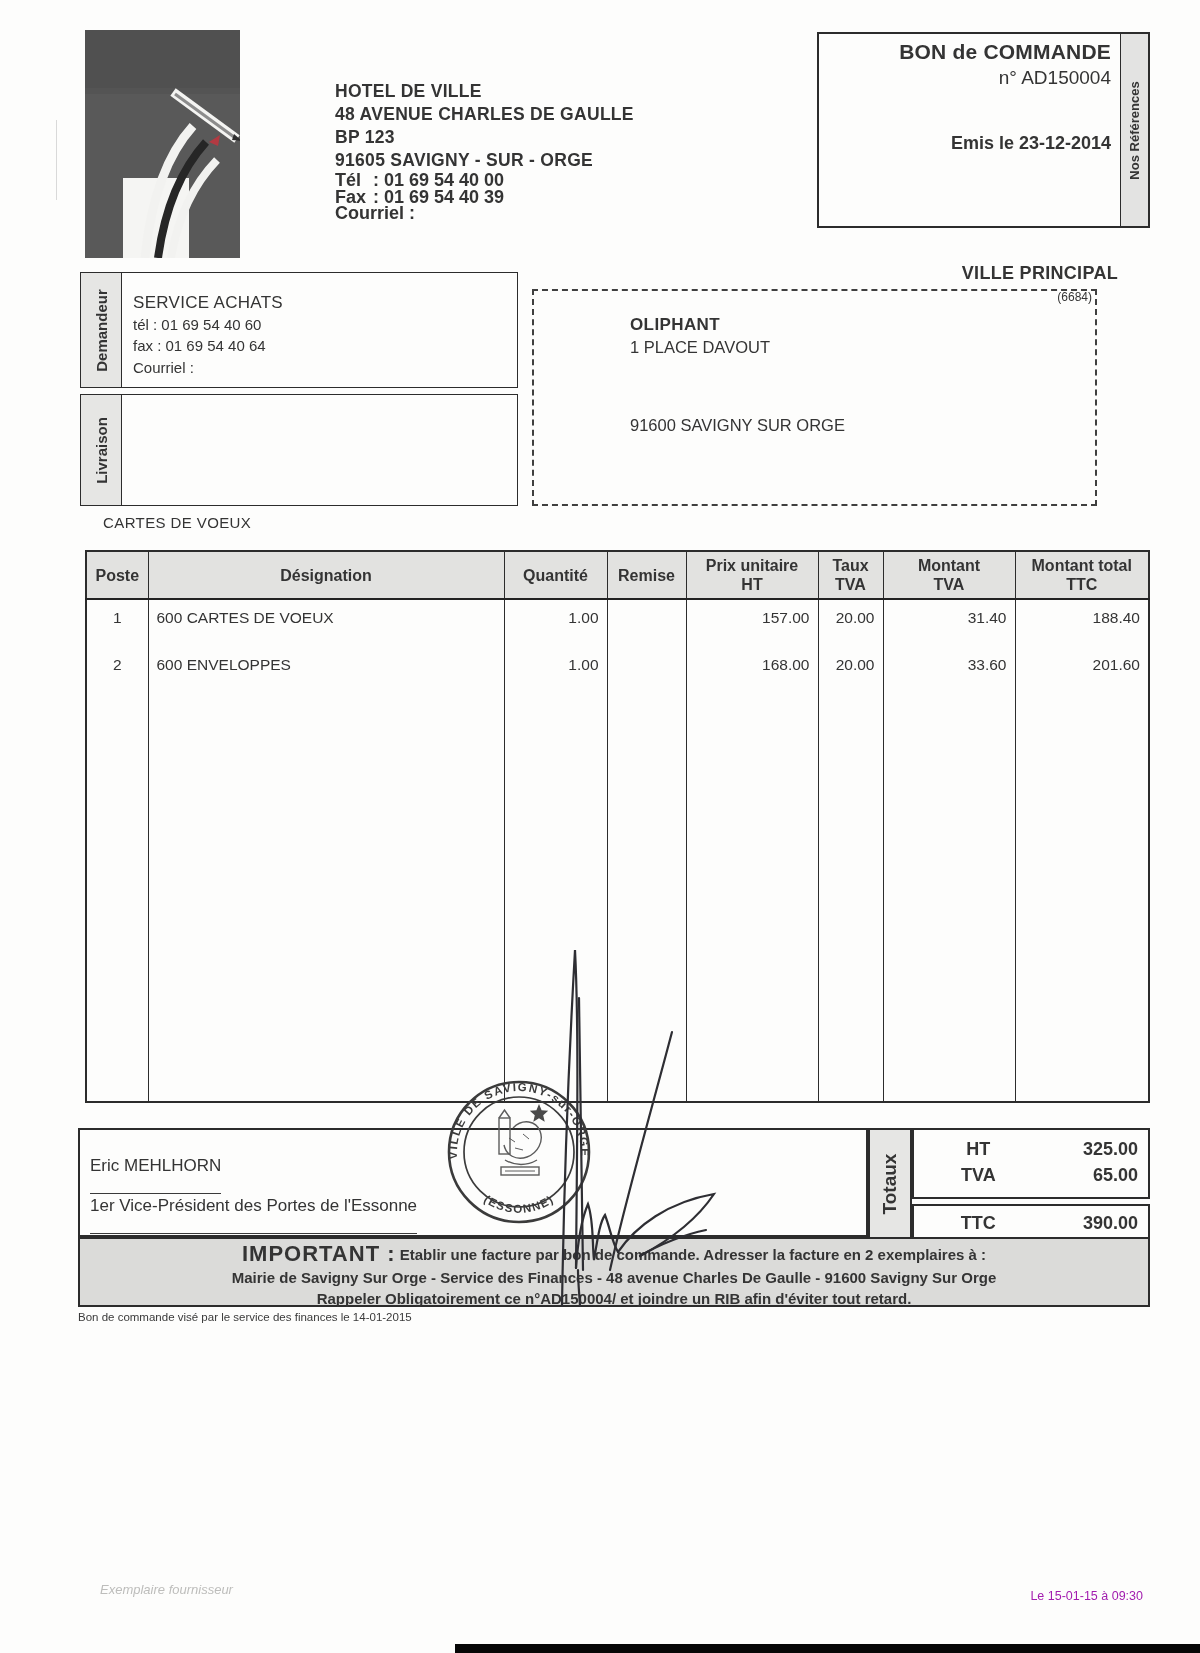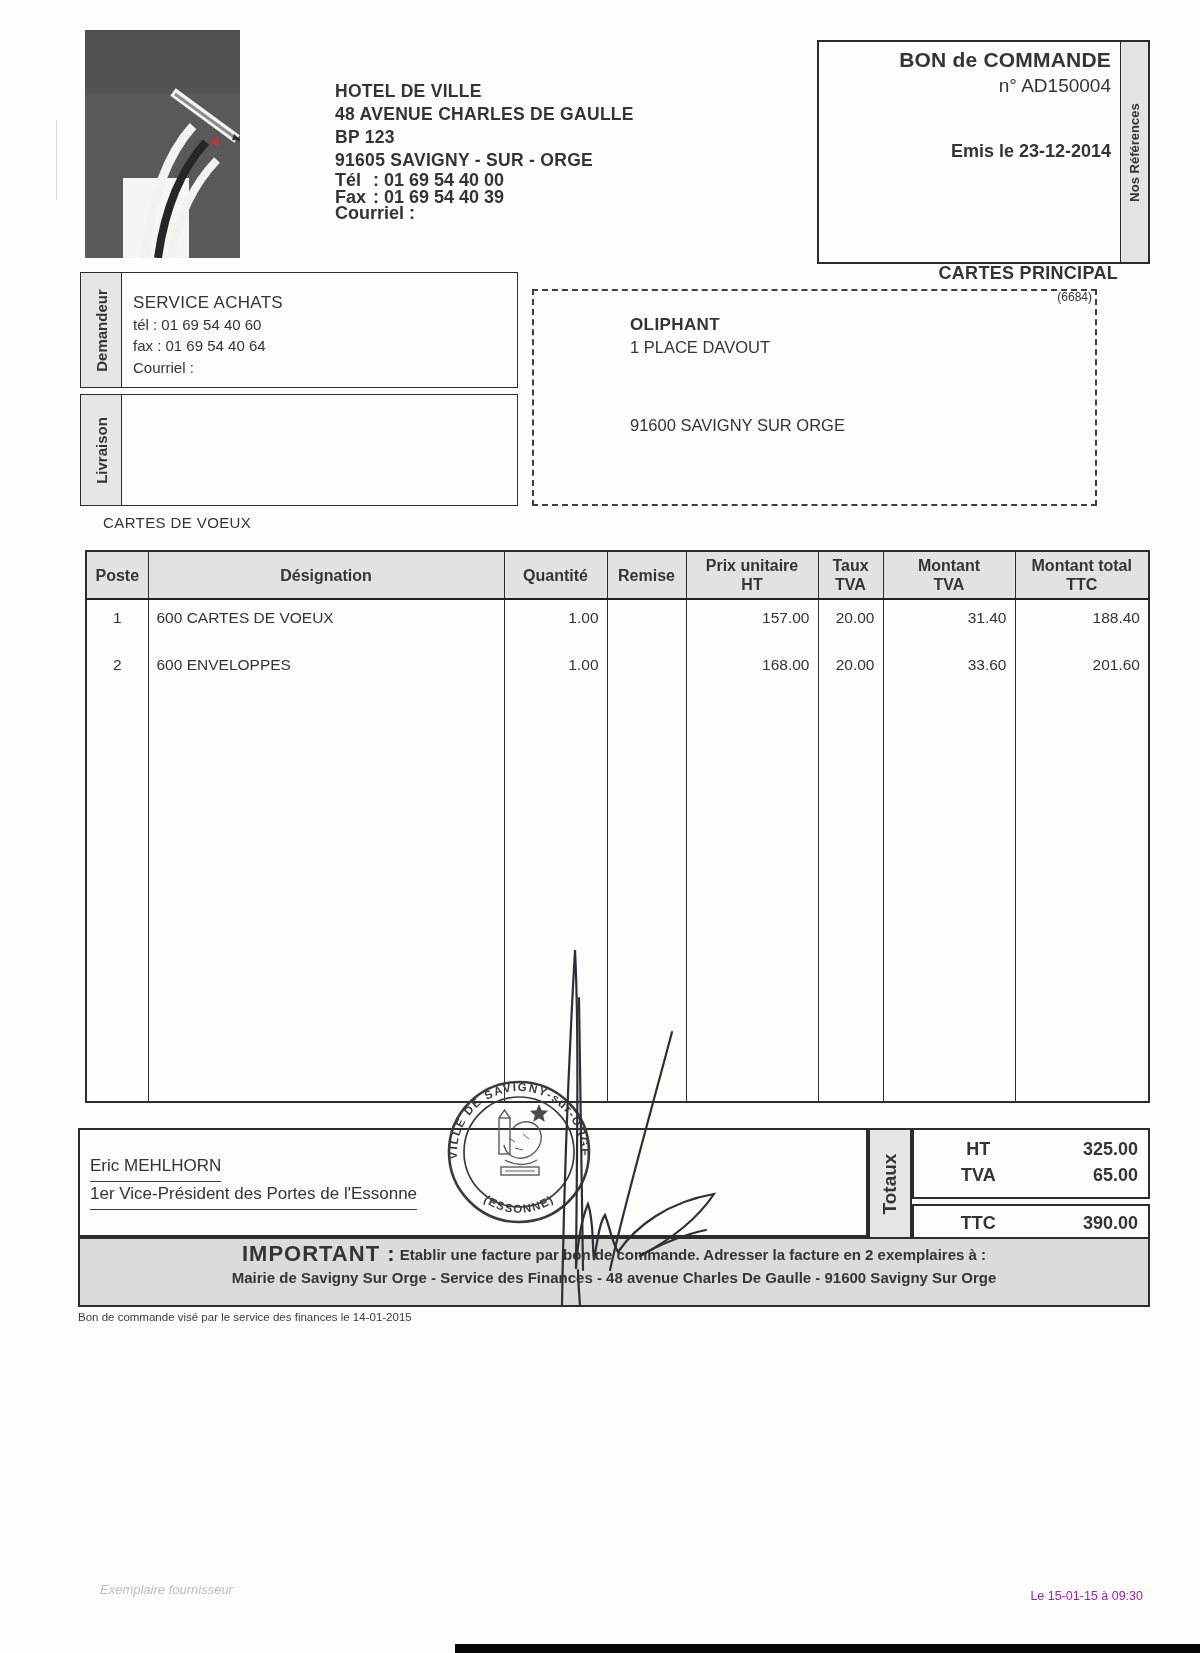--- a/index.html
+++ b/index.html
@@ -7,21 +7,21 @@
     position:relative;width:1200px;height:1653px;background:#fdfdfc;
     font-family:"Liberation Sans",sans-serif;color:#343434;overflow:hidden;
     margin:0 auto;
   }
   .abs{position:absolute;}
   
   .sender{left:335px;top:80px;line-height:23px;font-weight:bold;font-size:17.5px;letter-spacing:.3px;}
   .sender .contact{font-size:18px;line-height:16.5px;letter-spacing:0;}
   .sender .contact .lbl{display:inline-block;width:38px;}
   
-  .order-box{left:817px;top:40px;width:333px;height:224px;border:2px solid #2c2c2c;box-sizing:border-box;}
+  .order-box{left:817px;top:32px;width:333px;height:196px;border:2px solid #2c2c2c;box-sizing:border-box;}
   .order-strip{position:absolute;top:0;right:0;bottom:0;width:27px;background:#e3e3e2;border-left:1.5px solid #2c2c2c;display:flex;align-items:center;justify-content:center;}
   .vtext{transform:rotate(-90deg);white-space:nowrap;font-weight:bold;}
   .order-content{position:absolute;left:8px;right:37px;top:6px;text-align:right;}
   .order-title{font-size:21px;font-weight:bold;letter-spacing:.2px;}
   .order-number{font-size:19px;margin-top:3px;}
   .order-issued{font-size:18px;font-weight:bold;margin-top:44px;}
   .budget-label{top:263px;right:82px;font-size:18px;font-weight:bold;letter-spacing:.3px;}
   .budget-code{top:290px;right:108px;font-size:12px;}
   
   .side-box{border:1.8px solid #2c2c2c;box-sizing:border-box;}
@@ -43,21 +43,21 @@
   .items th .hl{text-align:center;}
   .items td{border-left:1.5px solid #2c2c2c;border-right:1.5px solid #2c2c2c;border-top:none;border-bottom:none;
     font-size:15.5px;padding:9px 8px 0 8px;vertical-align:top;height:38px;}
   .items tr.filler td{height:398px;}
   .items tbody{border:2px solid #2c2c2c;}
   .items{border:2px solid #2c2c2c;}
   .ta-c{text-align:center;} .ta-l{text-align:left;} .ta-r{text-align:right;}
   
   .sig-box{left:78px;top:1128px;width:790px;height:109px;border:2px solid #2c2c2c;box-sizing:border-box;}
   .sig-lines{position:absolute;left:10px;top:24px;font-size:17px;line-height:23px;}
-  .sig-lines span{display:inline-block;border-bottom:1.8px solid #3a3a3a;padding-bottom:4px;}
+  .sig-lines span{display:inline-block;border-bottom:1.8px solid #3a3a3a;padding-bottom:16px;}
   .stamp-svg{left:443px;top:1068px;z-index:4;}
   .sign-svg{left:500px;top:938px;z-index:5;}
   
   .tot-strip{left:868px;top:1128px;width:44px;height:112px;background:#e6e6e4;border:2px solid #2c2c2c;box-sizing:border-box;display:flex;align-items:center;justify-content:center;font-size:19px;}
   .tot-box1{left:912px;top:1128px;width:238px;height:71px;border:2px solid #2c2c2c;box-sizing:border-box;padding-top:6px;}
   .tot-box2{left:912px;top:1204px;width:238px;height:37px;border:2px solid #2c2c2c;box-sizing:border-box;display:flex;align-items:center;}
   .tot-row{display:flex;width:100%;font-size:18px;font-weight:bold;line-height:26px;}
   .tot-row .tl{flex:0 0 55%;text-align:center;}
   .tot-row .tv{flex:1;text-align:right;padding-right:10px;}
   
@@ -105,21 +105,21 @@
     <div class="order-content">
       <div class="order-title">BON de COMMANDE</div>
       <div class="order-number">n° AD150004</div>
       <div class="order-issued">Emis le 23-12-2014</div>
     </div>
     <div class="order-strip">
       <span class="vtext" style="font-size:13px;">Nos Références</span>
     </div>
   </div>
 
-  <div class="abs budget-label">CARTES PRINCIPAL</div>
+  <div class="abs budget-label">VILLE PRINCIPAL</div>
   <div class="abs budget-code">(6684)</div>
 
   <div class="abs side-box demandeur">
     <div class="side-strip">
       <span class="vtext">Demandeur</span>
     </div>
     <div class="dem-content">
       <div class="svc">SERVICE ACHATS</div>
       <div>tél   : 01 69 54 40 60</div>
       <div>fax :  01 69 54 40 64</div>
@@ -285,20 +285,21 @@
       <span class="tv">390.00</span>
     </div>
   </div>
 
   <div class="abs important">
     <div class="imp-l1">
       <span class="imp-title">IMPORTANT :</span>
       <span>Etablir une facture par bon de commande. Adresser la facture en 2 exemplaires  à :</span>
     </div>
     <div class="imp-l2">Mairie de Savigny Sur Orge - Service des Finances - 48 avenue Charles De Gaulle - 91600 Savigny Sur Orge</div>
+    <div class="imp-l3">Rappeler Obligatoirement ce n°AD150004/ et joindre un RIB afin d'éviter tout retard.</div>
   </div>
 
   <div class="abs visa-note">Bon de commande visé par le service des finances le 14-01-2015</div>
 
   <div class="abs copy-label">Exemplaire fournisseur</div>
   <div class="abs print-date">Le 15-01-15 à 09:30</div>
   <div class="abs bottom-bar"></div>
   <div class="abs scan-edge"></div>
 
 </div>

